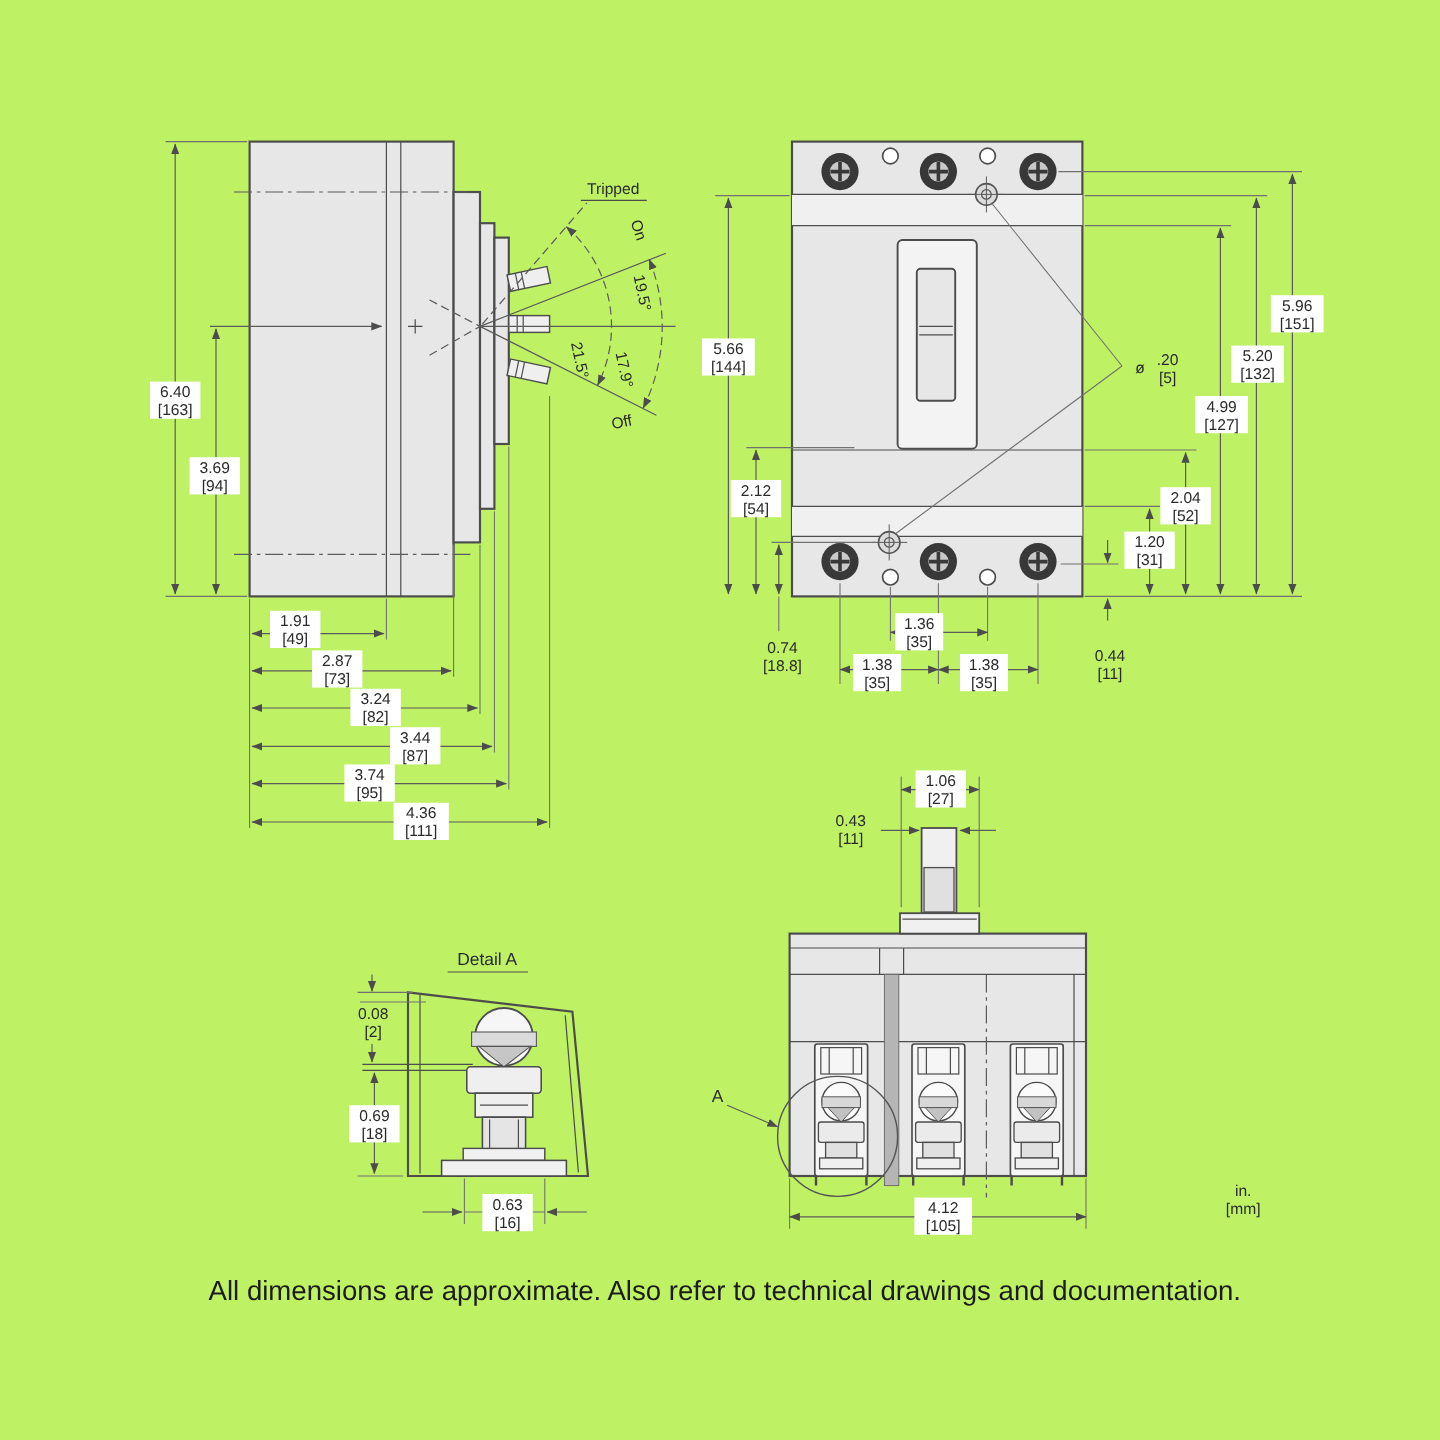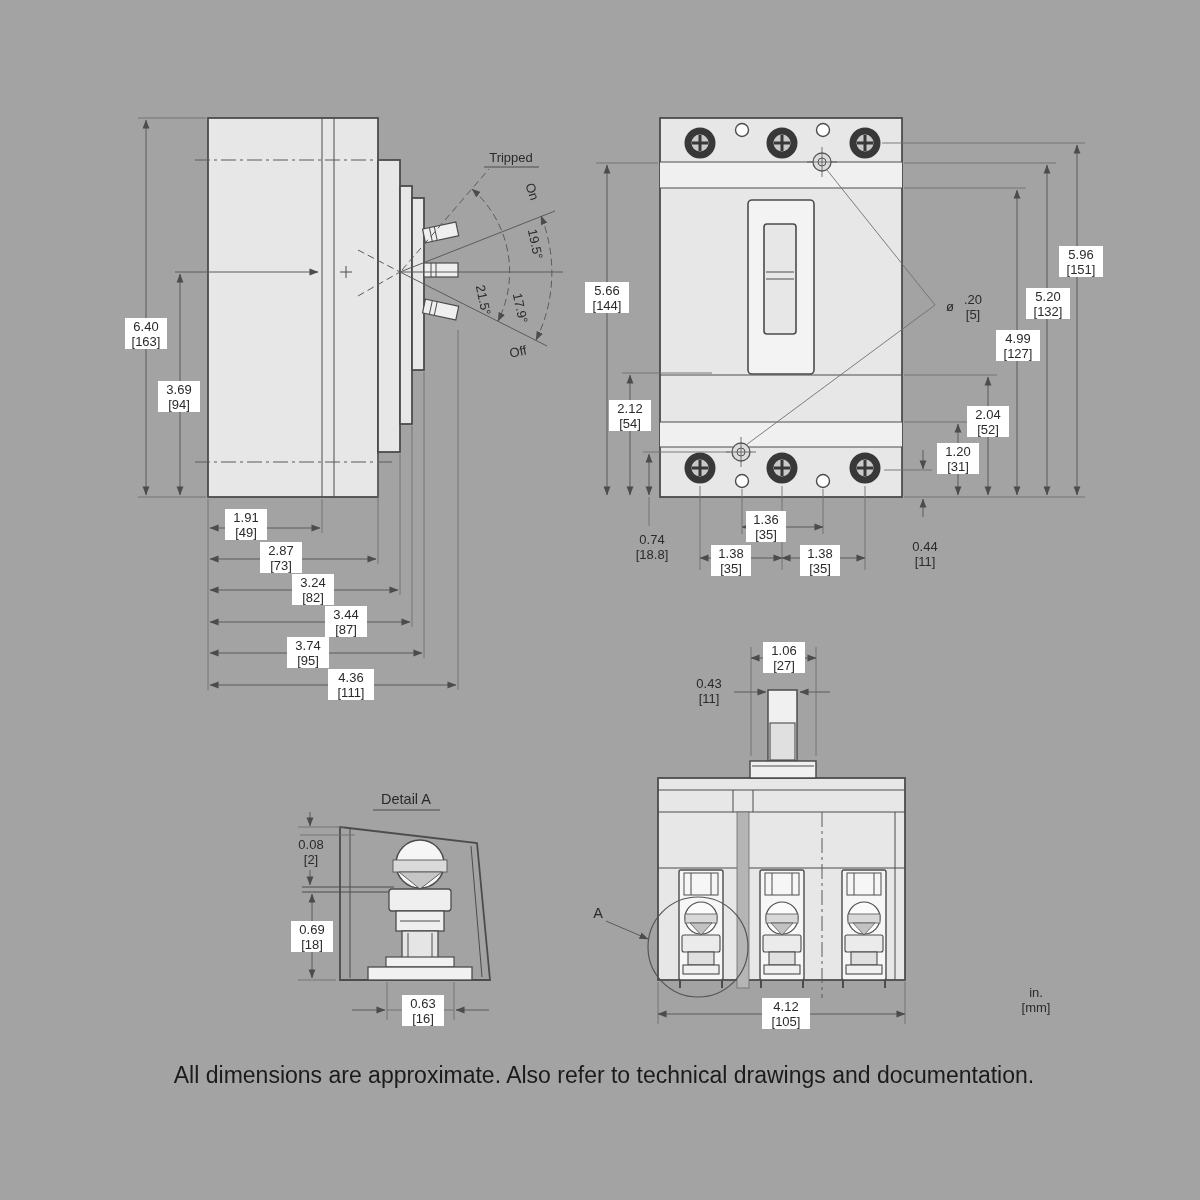--- a/index.html
+++ b/index.html
@@ -1,16 +1,16 @@
 <!DOCTYPE html>
 <html><head>
 <meta charset="utf-8">
 <style>
   html,body{margin:0;padding:0;background:#fff;}
-  .page{width:1200px;height:1200px;background:#a3a3a3;position:relative;font-family:"Liberation Sans",sans-serif;}
+  .page{width:1200px;height:1200px;background:#bef264;position:relative;font-family:"Liberation Sans",sans-serif;}
   svg{display:block;}
   .fillbody{fill:#e7e7e7;stroke:#4c4c4c;stroke-width:1.8;}
   .ol{stroke:#4c4c4c;stroke-width:1.8;fill:none;}
   .thin{stroke:#4c4c4c;stroke-width:1;fill:none;}
   .dim{stroke:#5b5b5b;stroke-width:1;fill:none;}
   .ext{stroke:#707070;stroke-width:0.9;fill:none;}
   .dash{stroke:#5b5b5b;stroke-width:1;fill:none;stroke-dasharray:7 4;}
   .cdash{stroke:#5b5b5b;stroke-width:1;fill:none;stroke-dasharray:15 4 3 4;}
   .dt{font:13px "Liberation Sans",sans-serif;fill:#2a2a2a;text-anchor:middle;}
   .ttl{font:14.5px "Liberation Sans",sans-serif;fill:#2a2a2a;text-anchor:middle;}

